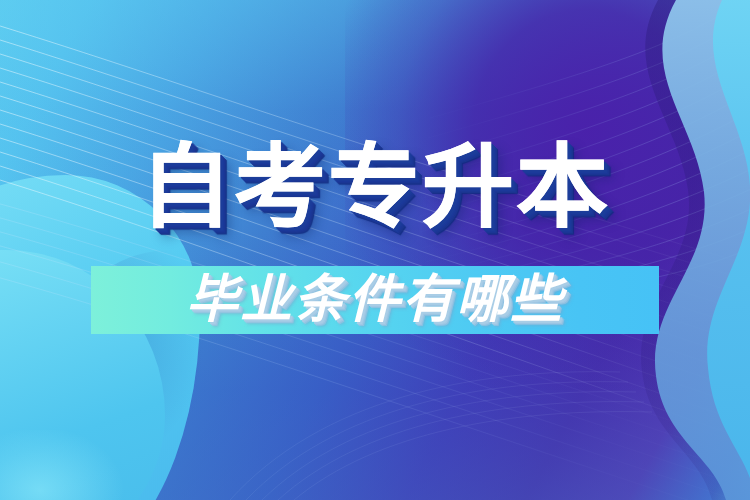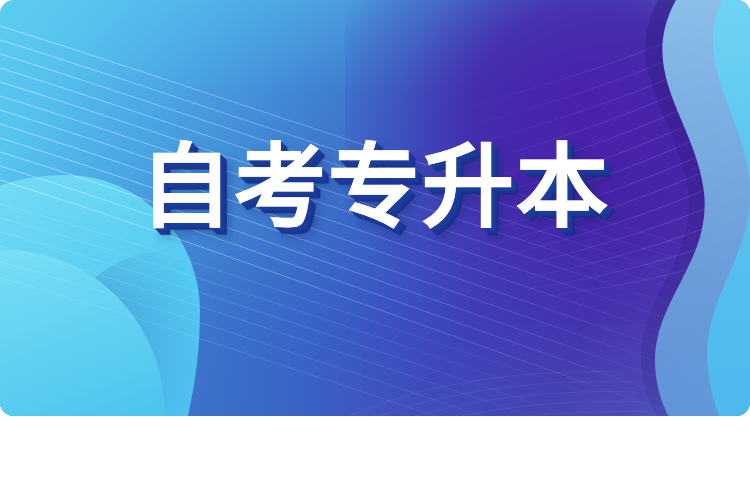--- a/index.html
+++ b/index.html
@@ -9,24 +9,23 @@
     background: #ffffff;
   }
   body {
     font-family: "Liberation Sans", "DejaVu Sans", sans-serif;
   }
 
   
   .banner {
     position: relative;
     width: 750px;
-    height: 416px;
+    height: 500px;
     overflow: hidden;
     user-select: none;
-    border-radius: 14px;
   }
 
   
   .bg-base {
     position: absolute;
     inset: 0;
     background:
       linear-gradient(118deg,
         #5fd2f2 0%,
         #56c6f0 9%,
@@ -295,14 +294,17 @@
       <path d="M96,0 C 56,72 116,122 124,192 C 132,266 66,304 76,376
                C 84,440 134,456 146,500 L180,500 L180,0 Z" fill="url(#waveA)"></path>
 
       <path d="M142,0 C 112,66 166,118 170,186 C 174,258 120,298 128,368
                C 134,434 168,452 176,500 L180,500 L180,0 Z" fill="url(#waveB)"></path>
     </svg>
   </div>
 
   <div class="headline">自考专升本</div>
 
+  <div class="subtitle-bar">
+    <span class="subtitle-text">毕业条件有哪些</span>
+  </div>
 
 </div>
 
 </body></html>

